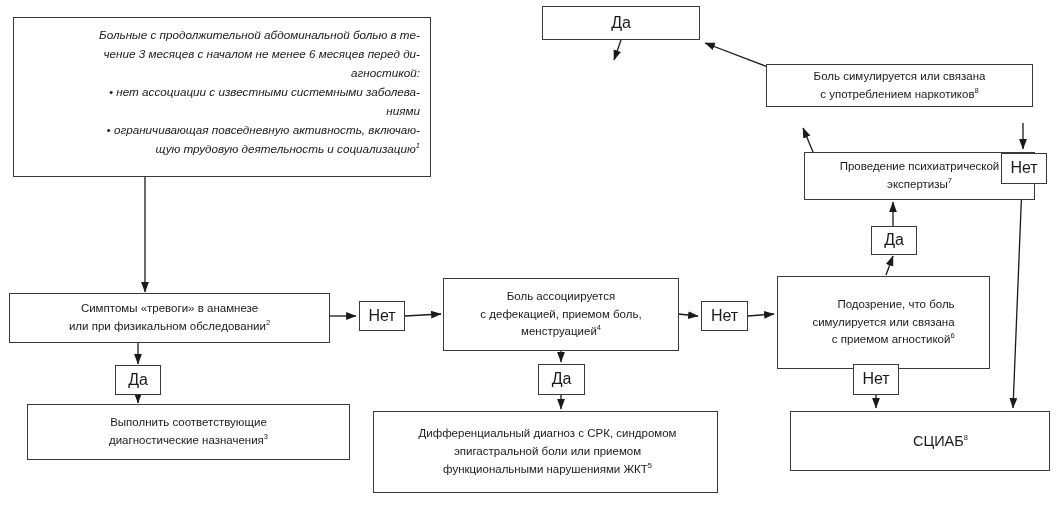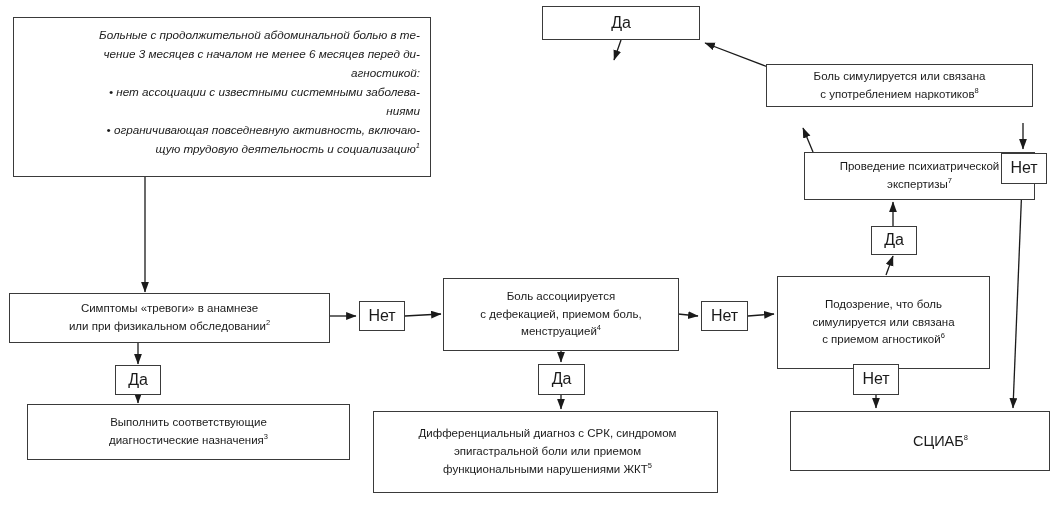--- a/index.html
+++ b/index.html
@@ -160,21 +160,21 @@
   </div>
 
   <div class="node" style="left:373px; top:411px; width:345px; height:82px;padding-left:10px;">
     <span>
       <span class="txtline">Дифференциальный диагноз с СРК, синдромом</span>
       <span class="txtline">эпигастральной боли или приемом</span>
       <span class="txtline"><span>функциональными нарушениями ЖКТ</span><span class="sup">5</span></span>
     </span>
   </div>
 
-  <div class="node" style="left:777px; top:276px; width:213px; height:93px;">
+  <div class="node" style="left:777px; top:276px; width:213px; height:93px;text-align:right;">
     <span>
       <span class="txtline">Подозрение, что боль</span>
       <span class="txtline">симулируется или связана</span>
       <span class="txtline"><span>с приемом агностикой</span><span class="sup">6</span></span>
     </span>
   </div>
 
   <div class="node small" style="left:871px; top:226px; width:46px; height:29px;">
     <span>Да</span>
   </div>

